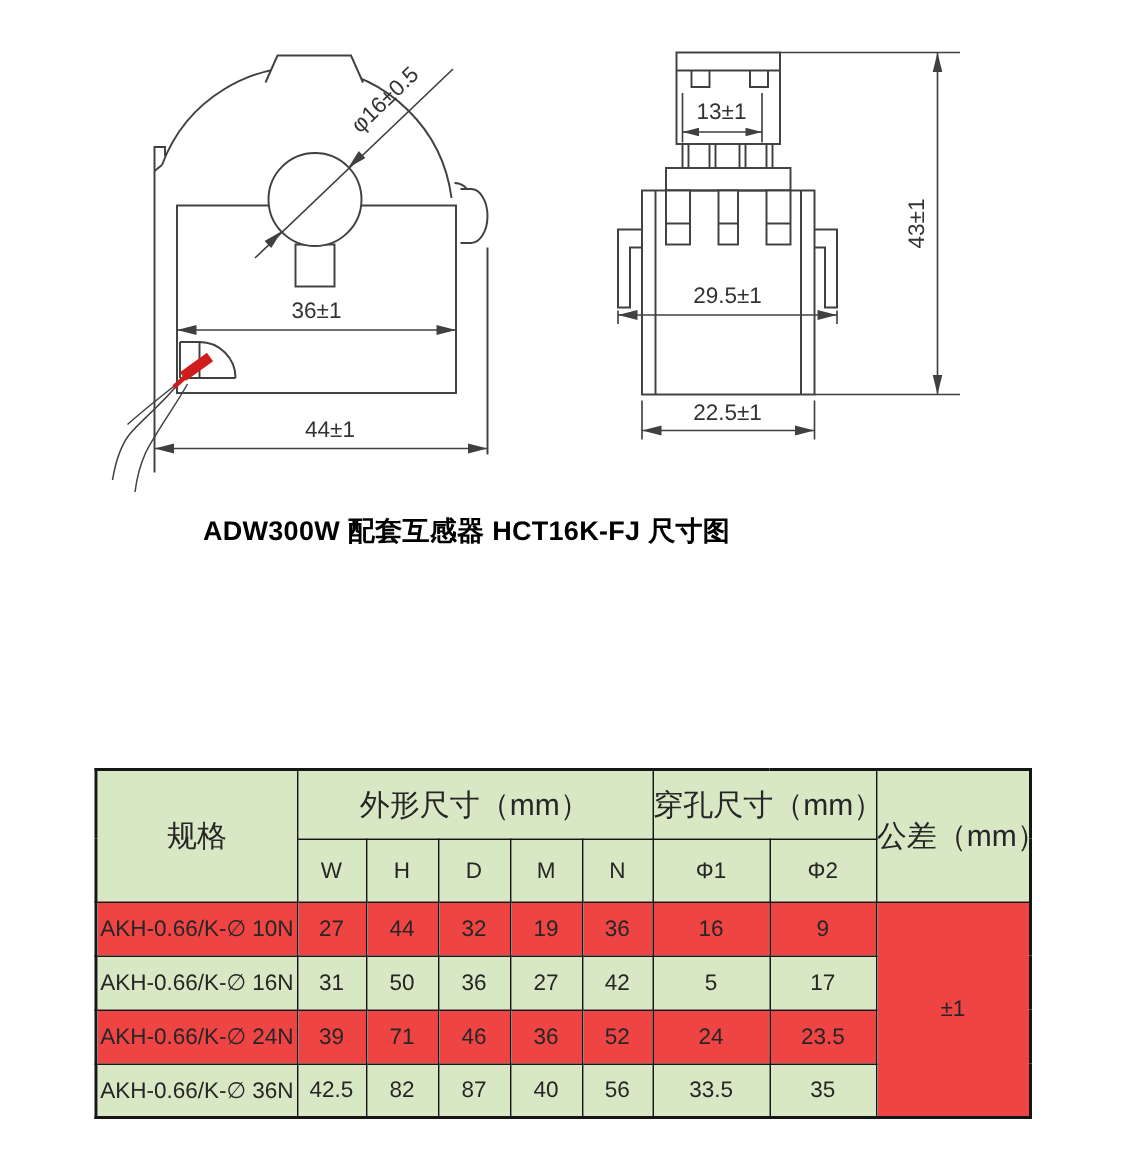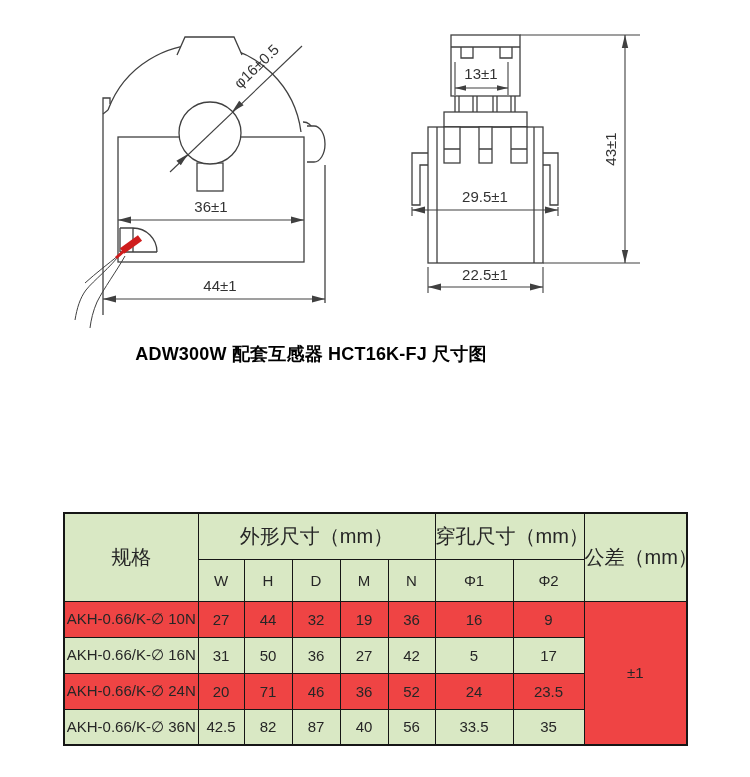--- a/index.html
+++ b/index.html
@@ -163,21 +163,21 @@
         <td class="green">31</td>
         <td class="green">50</td>
         <td class="green">36</td>
         <td class="green">27</td>
         <td class="green">42</td>
         <td class="green">5</td>
         <td class="green">17</td>
       </tr>
       <tr class="br">
         <td class="white spec-cell">AKH-0.66/K-∅ 24N</td>
-        <td class="white">20</td>
+        <td class="white">39</td>
         <td class="white">71</td>
         <td class="white">46</td>
         <td class="white">36</td>
         <td class="white">52</td>
         <td class="white">24</td>
         <td class="white">23.5</td>
       </tr>
       <tr class="br">
         <td class="green spec-cell">AKH-0.66/K-∅ 36N</td>
         <td class="green">42.5</td>

